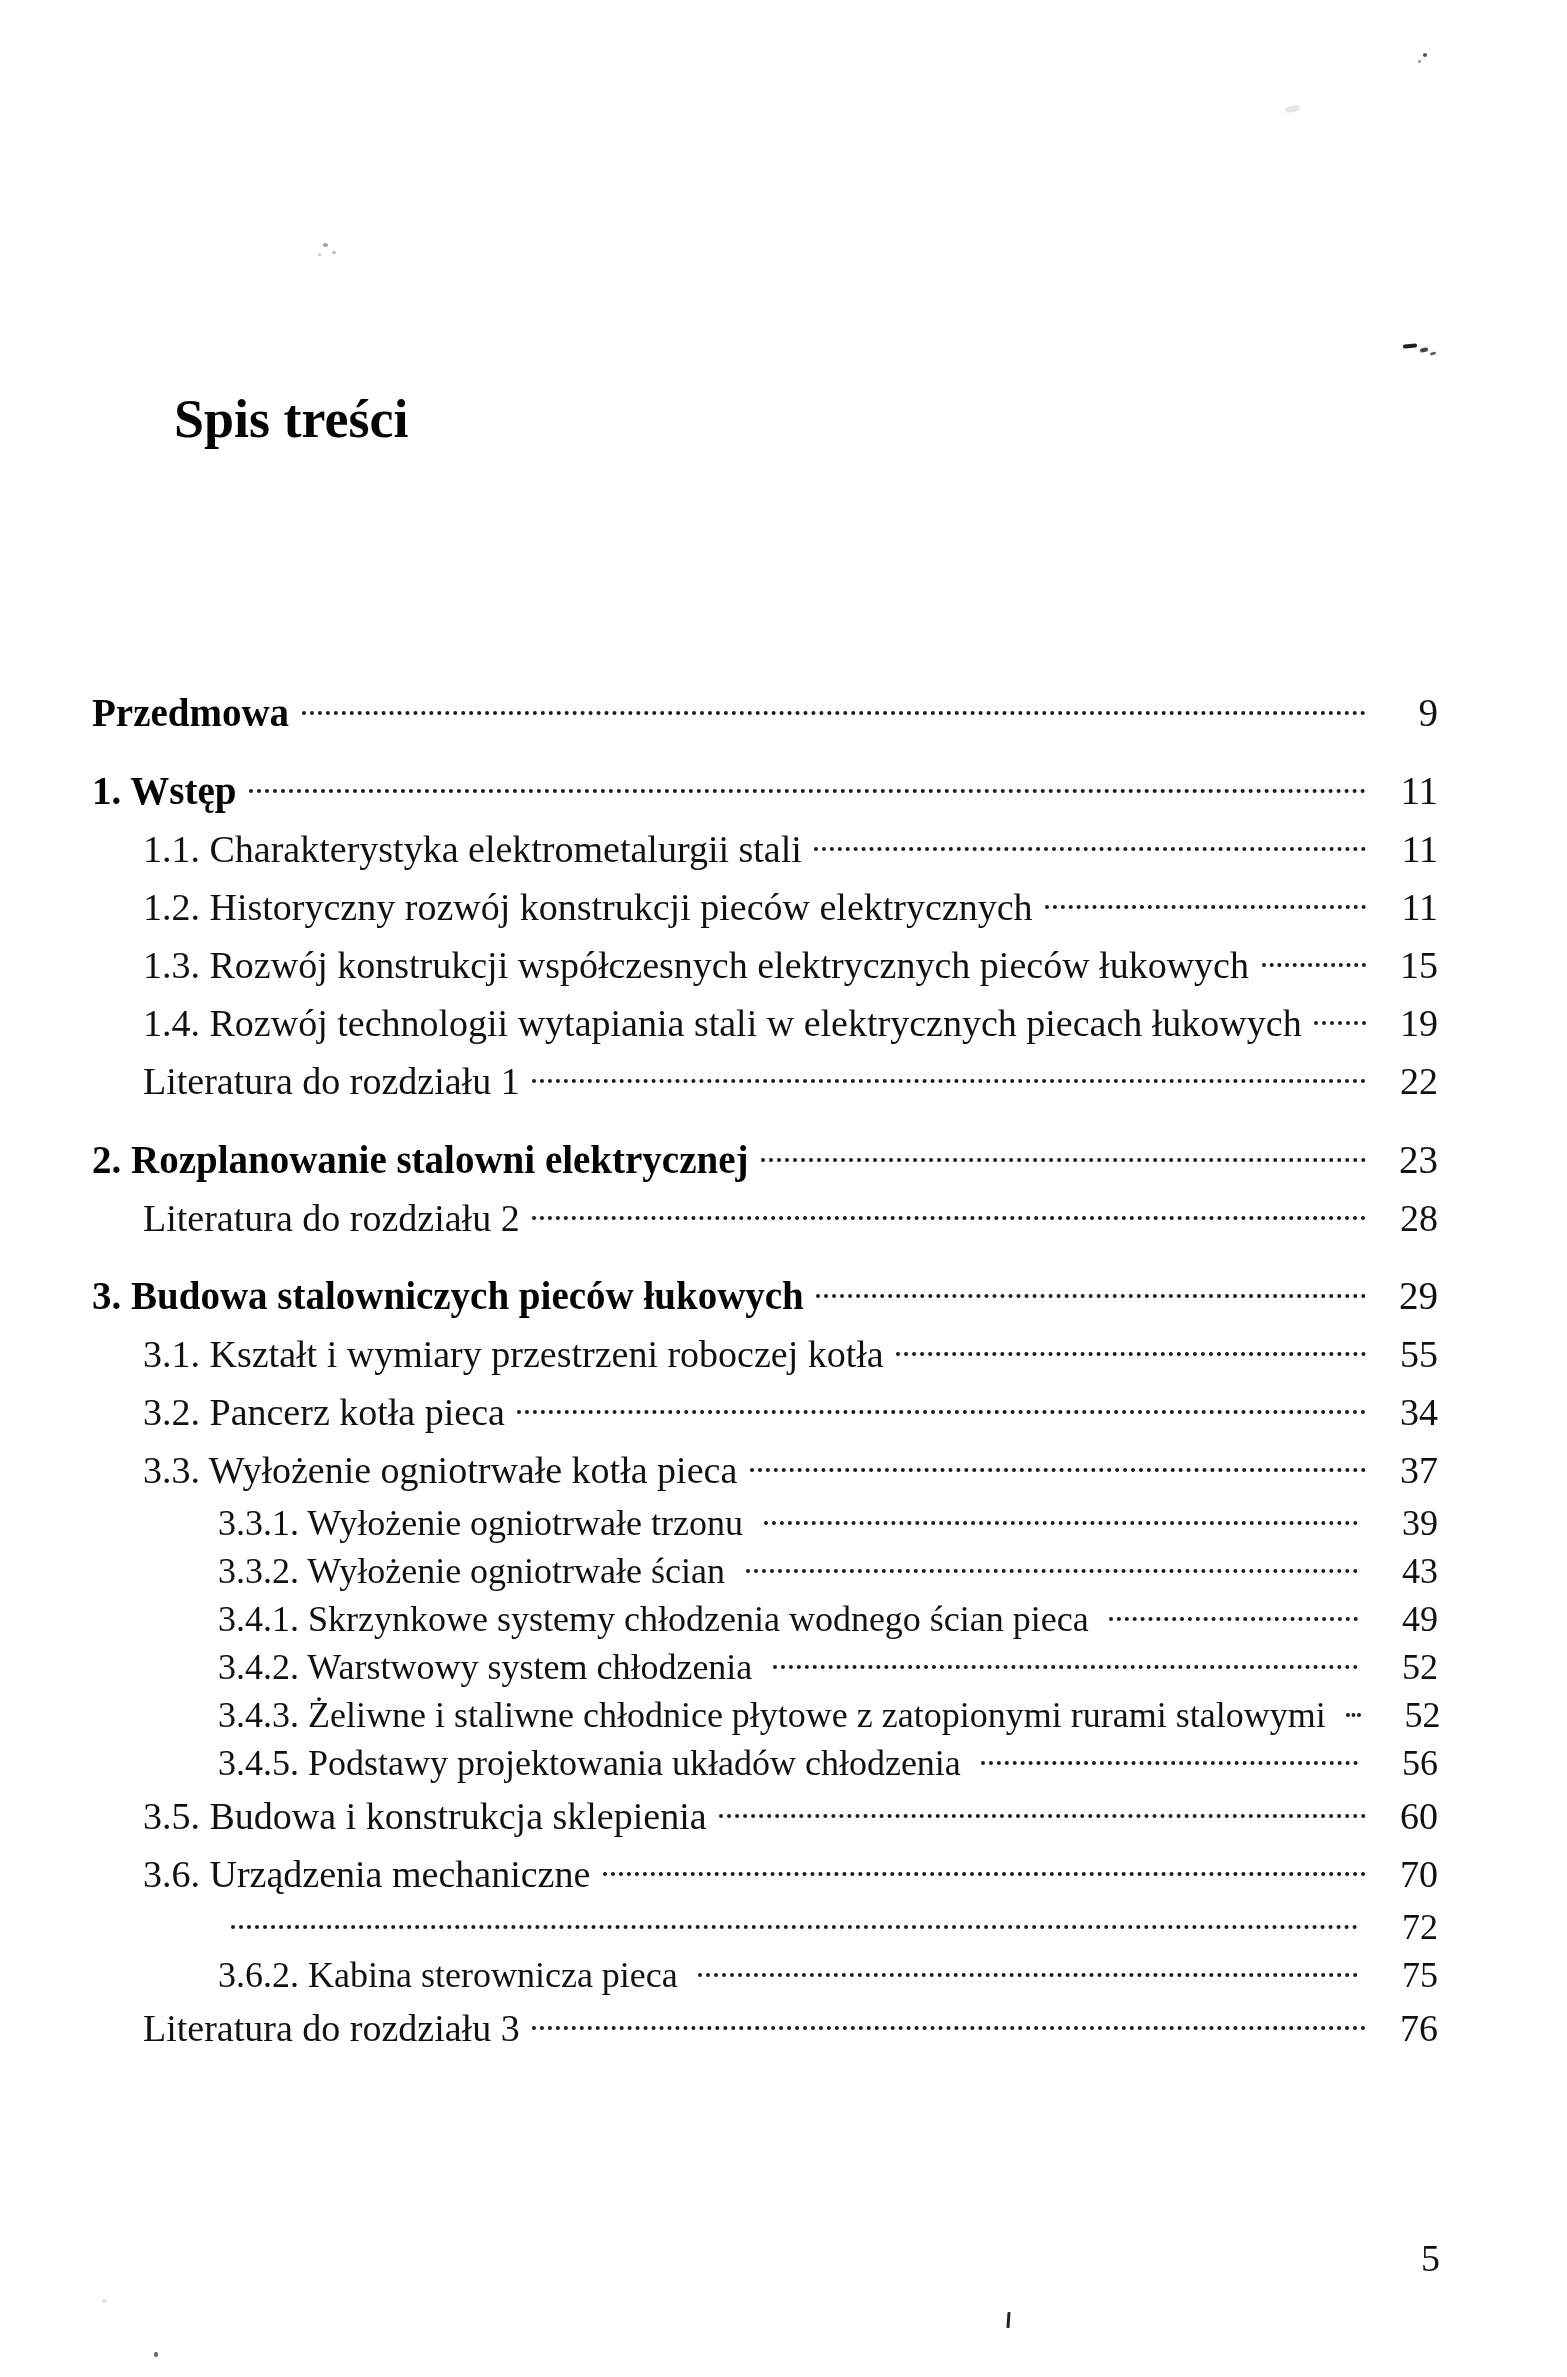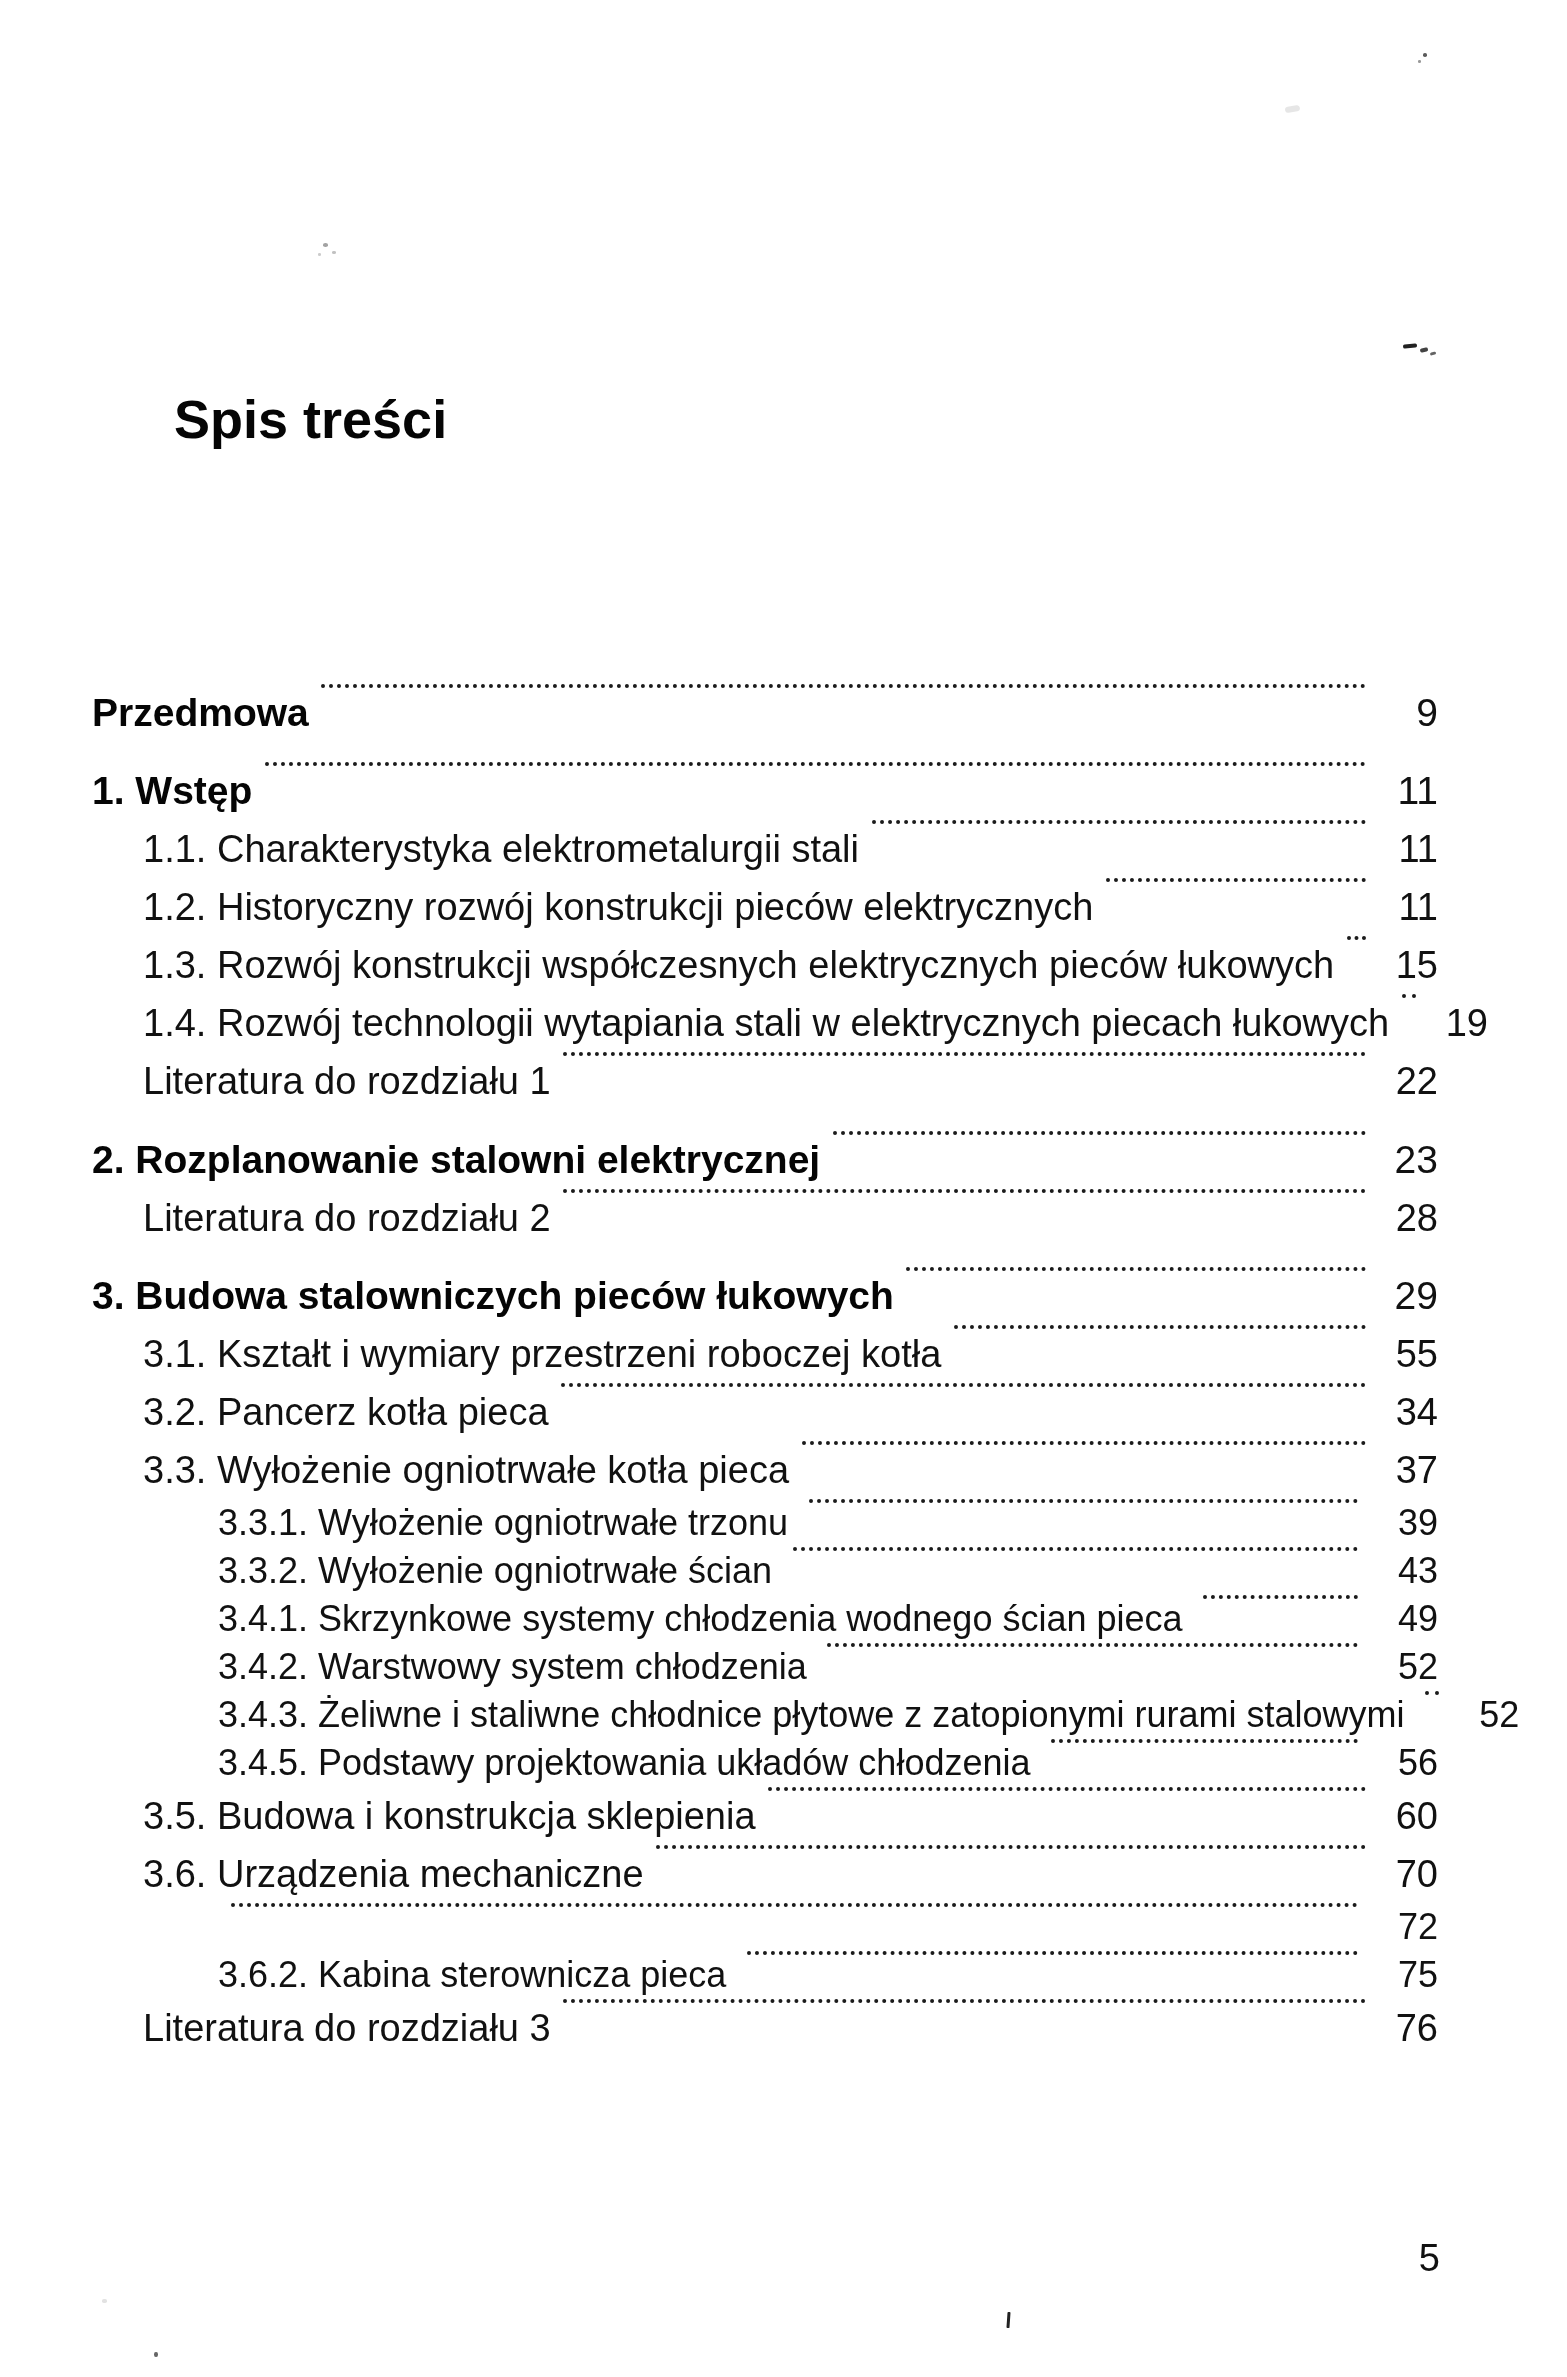--- a/index.html
+++ b/index.html
@@ -2,21 +2,21 @@
 <html style="font-size:14.4px"><head>
 <meta charset="utf-8">
 <style>
   html, body { margin: 0; padding: 0; background: #ffffff; }
   .page-root {
     position: relative;
     width: 1567px;
     height: 2377px;
     background: #ffffff;
     overflow: hidden;
-    font-family: Liberation Sans, sans-serif;
+    font-family: Liberation Serif, serif;
     color: #111111;
   }
   .doc-title {
     position: absolute;
     left: 174px;
     top: 392px;
     margin: 0;
     font-size: 54px;
     line-height: 54px;
     font-weight: bold;
@@ -24,21 +24,21 @@
     white-space: nowrap;
   }
   .toc-list {
     position: absolute;
     left: 92px;
     top: 663px;
     width: 1346px;
   }
   .row {
     display: flex;
-    align-items: flex-start;
+    align-items: center;
     white-space: nowrap;
   }
   .row .label { flex: 0 0 auto; white-space: nowrap; }
   .row .leader {
     flex: 1 1 auto;
     min-width: 14.4px;
     height: 0;
     border-bottom: 4.5px dotted #1b1b1b;
     margin: 0 10.8px 0 12.6px;
   }

